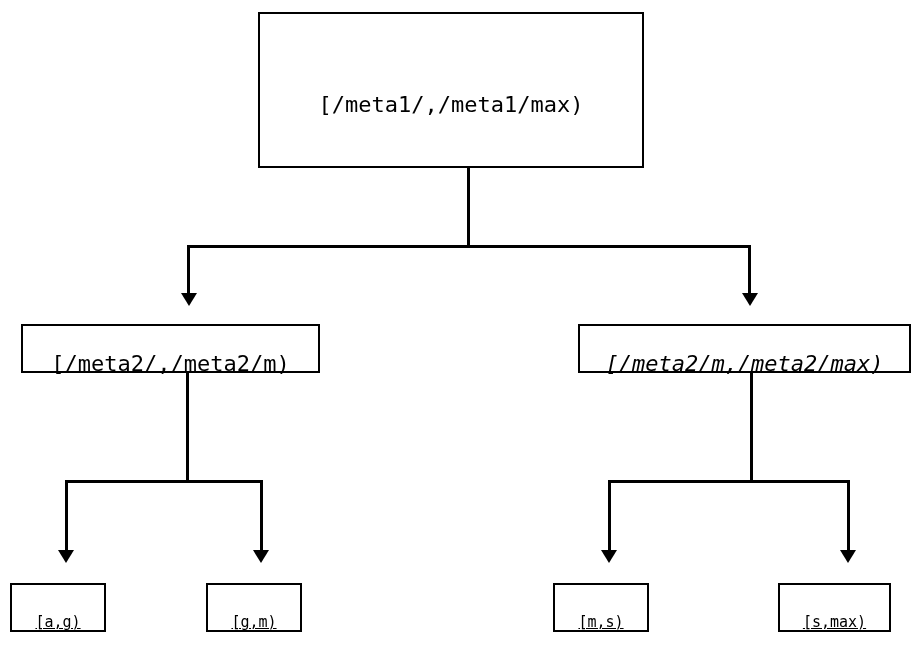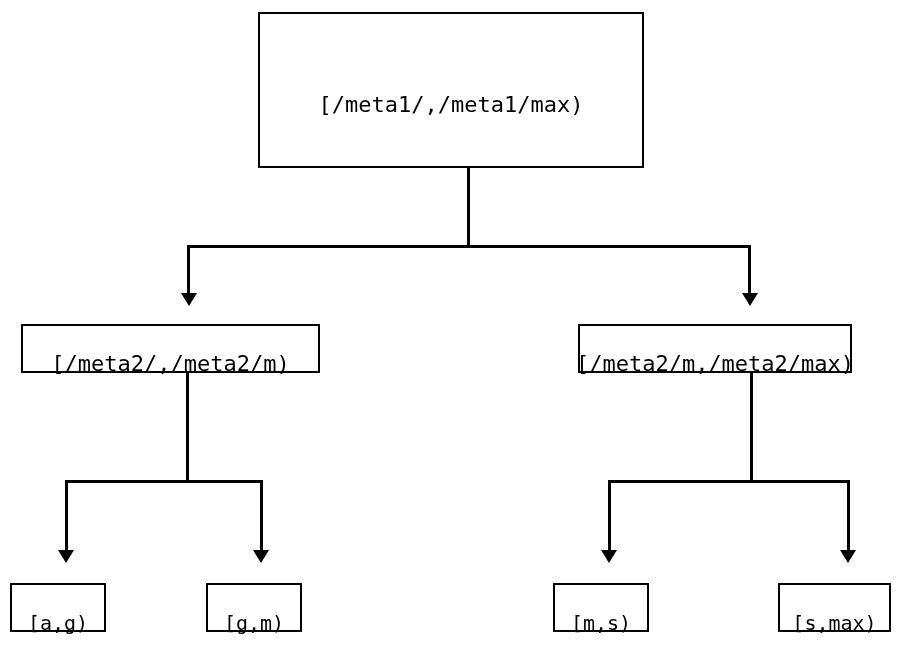--- a/index.html
+++ b/index.html
@@ -29,21 +29,21 @@
   }
   .node-label {
     color: #000000;
     white-space: pre;
     letter-spacing: 0px;
     line-height: 1;
     margin-top: 30px;
   }
   .node.root .node-label { font-size: 22px; }
   .node.mid  .node-label { font-size: 22px; }
-  .node.leaf .node-label { font-size: 20px; }
+  .node.leaf .node-label { font-size: 15px; text-decoration: underline; }
 
   
   .edge-v {
     position: absolute;
     background: #000000;
     width: 3px;
   }
   .edge-h {
     position: absolute;
     background: #000000;
@@ -75,21 +75,21 @@
   <div class="edge-v" style="left:187px; top:245px; height:50px;"></div>
   <div class="arrow-down" style="left:181px; top:293px;"></div>
 
   <div class="edge-v" style="left:748px; top:245px; height:50px;"></div>
   <div class="arrow-down" style="left:742px; top:293px;"></div>
 
   <div class="node mid" style="left:21px; top:324px; width:299px; height:49px;">
     <span class="node-label">[/meta2/,/meta2/m)</span>
   </div>
 
-  <div class="node mid" style="left:578px; top:324px; width:274px; height:49px;">
+  <div class="node mid" style="left:578px; top:324px; width:333px; height:49px;font-style:italic;">
     <span class="node-label">[/meta2/m,/meta2/max)</span>
   </div>
 
   <div class="edge-v" style="left:186px; top:373px; height:110px;"></div>
 
   <div class="edge-h" style="left:65px; top:480px; width:198px;"></div>
 
   <div class="edge-v" style="left:65px; top:480px; height:72px;"></div>
   <div class="arrow-down" style="left:58px; top:550px;"></div>
 

